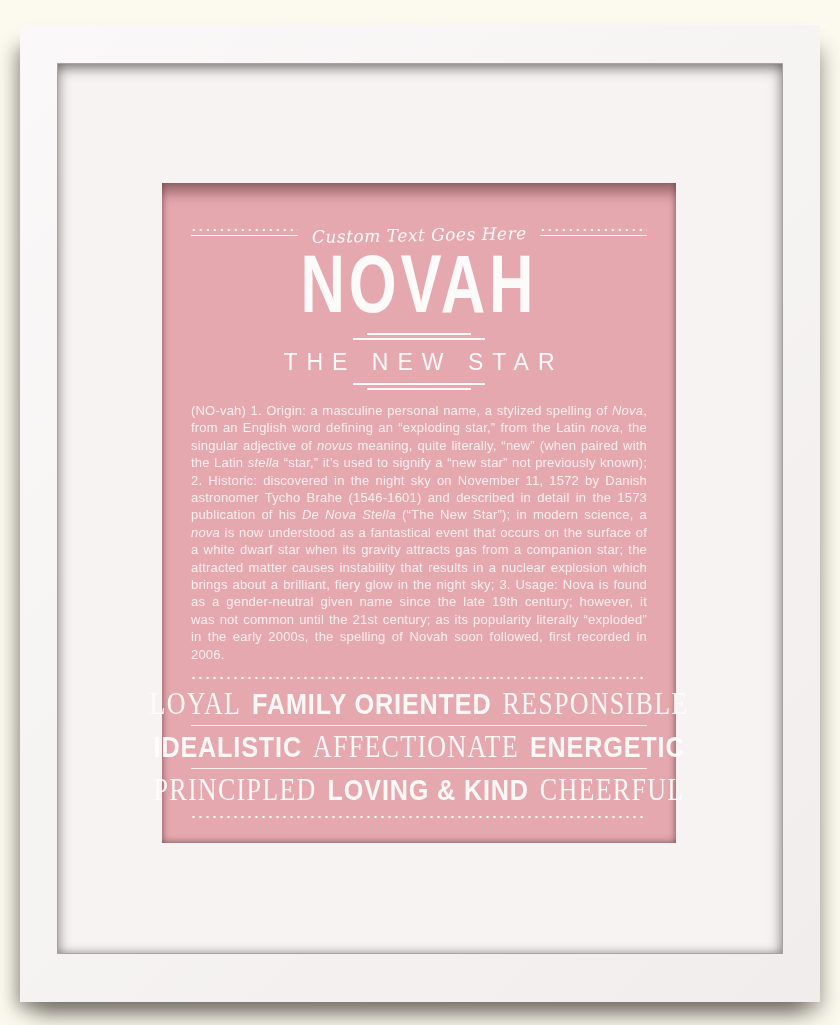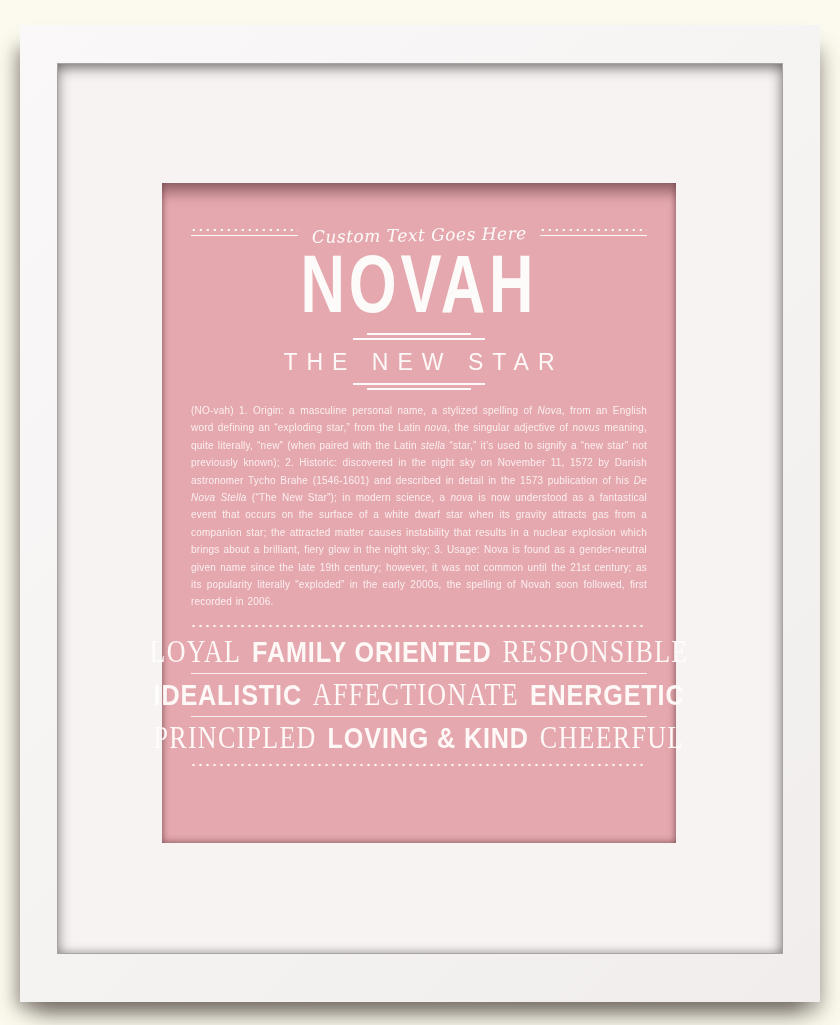--- a/index.html
+++ b/index.html
@@ -102,21 +102,21 @@
     font-weight: 400;
     letter-spacing: 9px;
     text-indent: 9px;
     color: rgba(255,253,252,0.95);
   }
 
   
   .definition {
     margin-top: 12px;
     text-align: justify;
-    font-size: 10px;
+    font-size: 13px;
     line-height: 17.4px;
     letter-spacing: 0.2px;
     word-spacing: 0.6px;
     color: rgba(255,252,251,0.85);
   }
   .definition span[data-italic="true"] { font-style: italic; }
 
   
   .traits { margin-top: 13px; }
   .trait-row {

